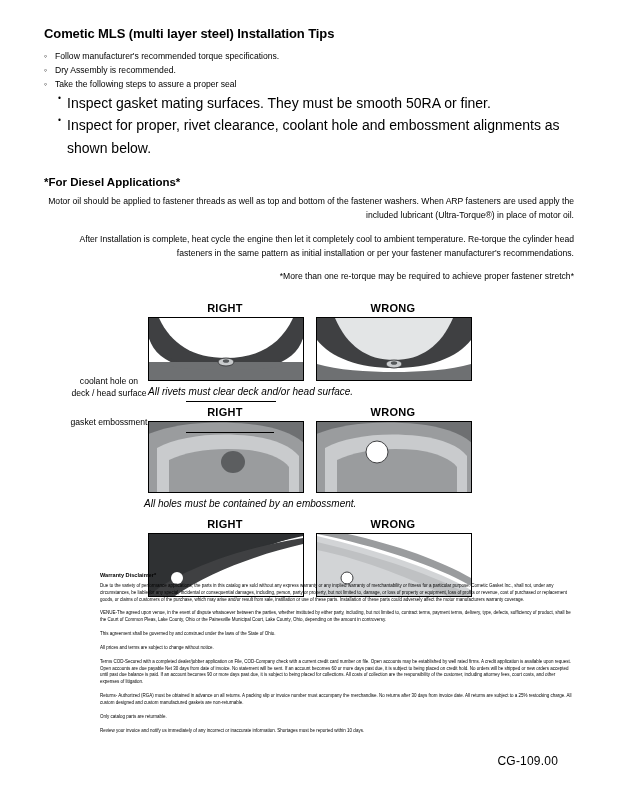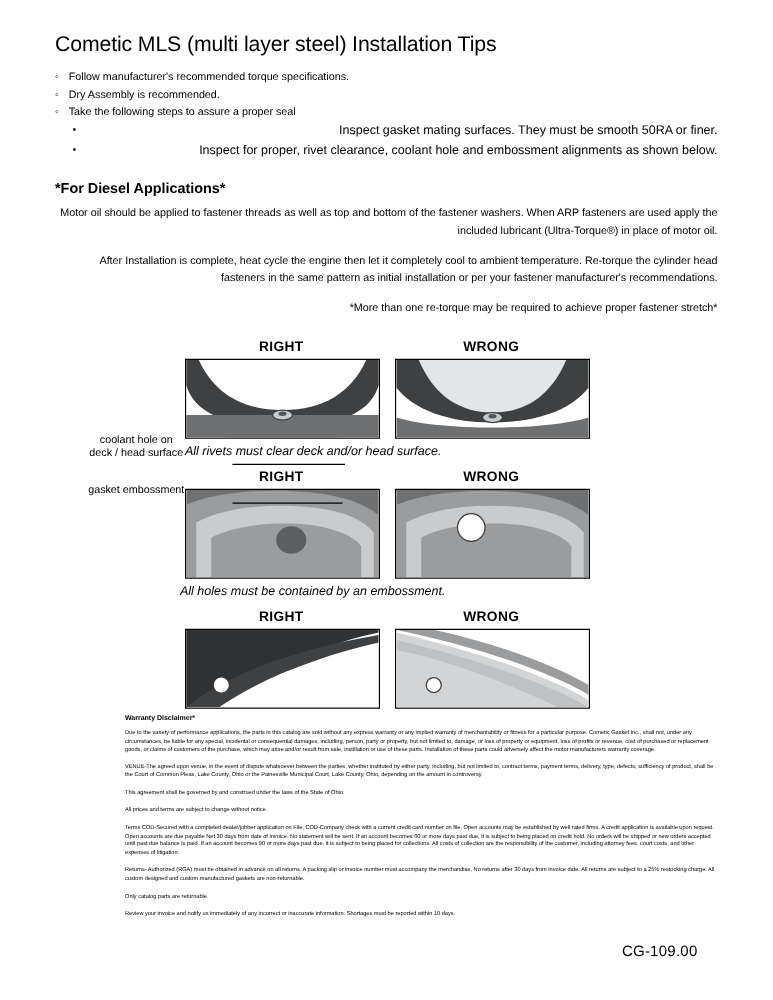--- a/index.html
+++ b/index.html
@@ -16,22 +16,22 @@
     overflow: hidden;
   }
   .page {
     position: relative;
     width: 618px;
     height: 800px;
     box-sizing: border-box;
     padding: 26px 44px 0 44px;
   }
   h1.title {
-    font-size: 17px;
-    font-weight: normal;
+    font-size: 13px;
+    font-weight: bold;
     margin: 0 0 9px 0;
     letter-spacing: -0.1px;
   }
   ul.bullets {
     list-style: none;
     margin: 0;
     padding: 0;
   }
   ul.bullets > li {
     font-size: 8.6px;
@@ -45,25 +45,24 @@
     left: 0;
     top: 0;
     font-size: 8.6px;
   }
   ul.subbullets {
     list-style: none;
     margin: 0;
     padding: 0 0 0 14px;
   }
   ul.subbullets > li {
-    font-size: 10px;
+    font-size: 14px;
     line-height: 1.62;
     padding-left: 9px;
     position: relative;
-    text-align: right;
   }
   ul.subbullets > li::before {
     content: "\2022";
     position: absolute;
     left: 0;
     top: 0;
     font-size: 8.6px;
   }
   h2.subtitle {
     font-size: 11.5px;

